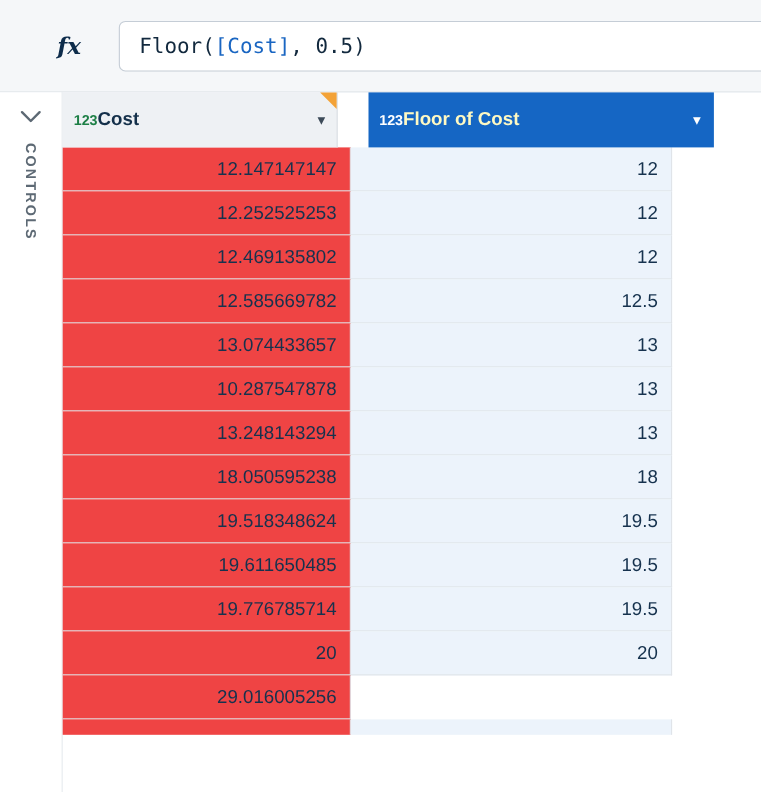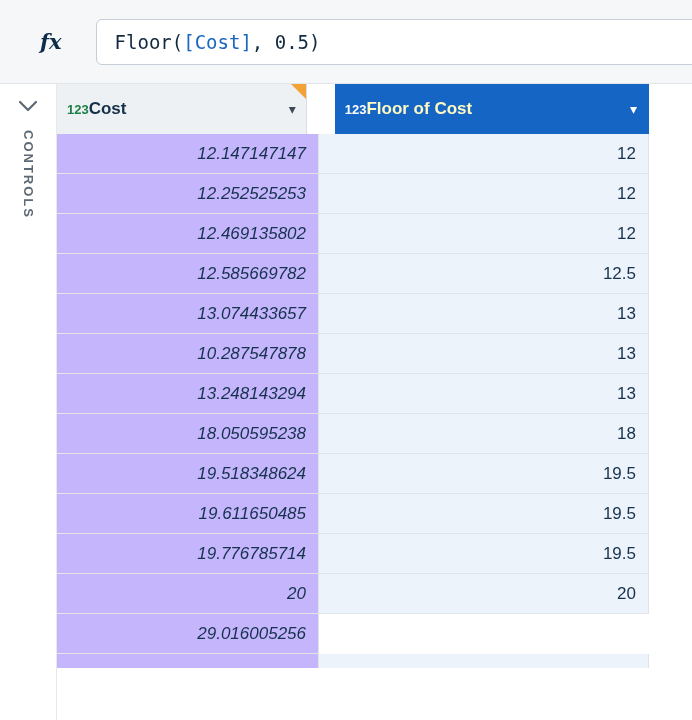--- a/index.html
+++ b/index.html
@@ -13,21 +13,21 @@
   }
 
   
   .formula-bar {
     box-sizing: border-box;
     height: 84px;
     background: #f5f7f9;
     border-bottom: 1px solid #e2e6ea;
     display: flex;
     align-items: center;
-    padding-left: 40px;
+    padding-left: 52px;
   }
   .fx-label {
     font-family: "DejaVu Serif", serif;
     font-style: italic;
     font-weight: bold;
     font-size: 21px;
     color: #0d2c4b;
     margin-right: 34px;
     flex: 0 0 auto;
   }
@@ -163,26 +163,25 @@
     display: flex;
     align-items: center;
     justify-content: flex-end;
     padding-right: 12px;
     font-size: 17px;
     color: #16324e;
     border-bottom: 1px solid #e0e4e9;
   }
   .cell.cost {
     width: 262px;
-    background: #c4b5fd;
+    background: #ef4444;
     border-right: 1px solid #e0e4e9;
-    font-style: italic;
   }
   .cell.floor {
-    width: 330px;
+    width: 292px;
     background: #ecf3fb;
     border-right: 1px solid #e0e4e9;
     padding-left: 24px;
   }
   .row.partial { height: 14px; }
   .row.partial .cell { border-bottom: none; }
 </style>
 </head>
 <body>
 

